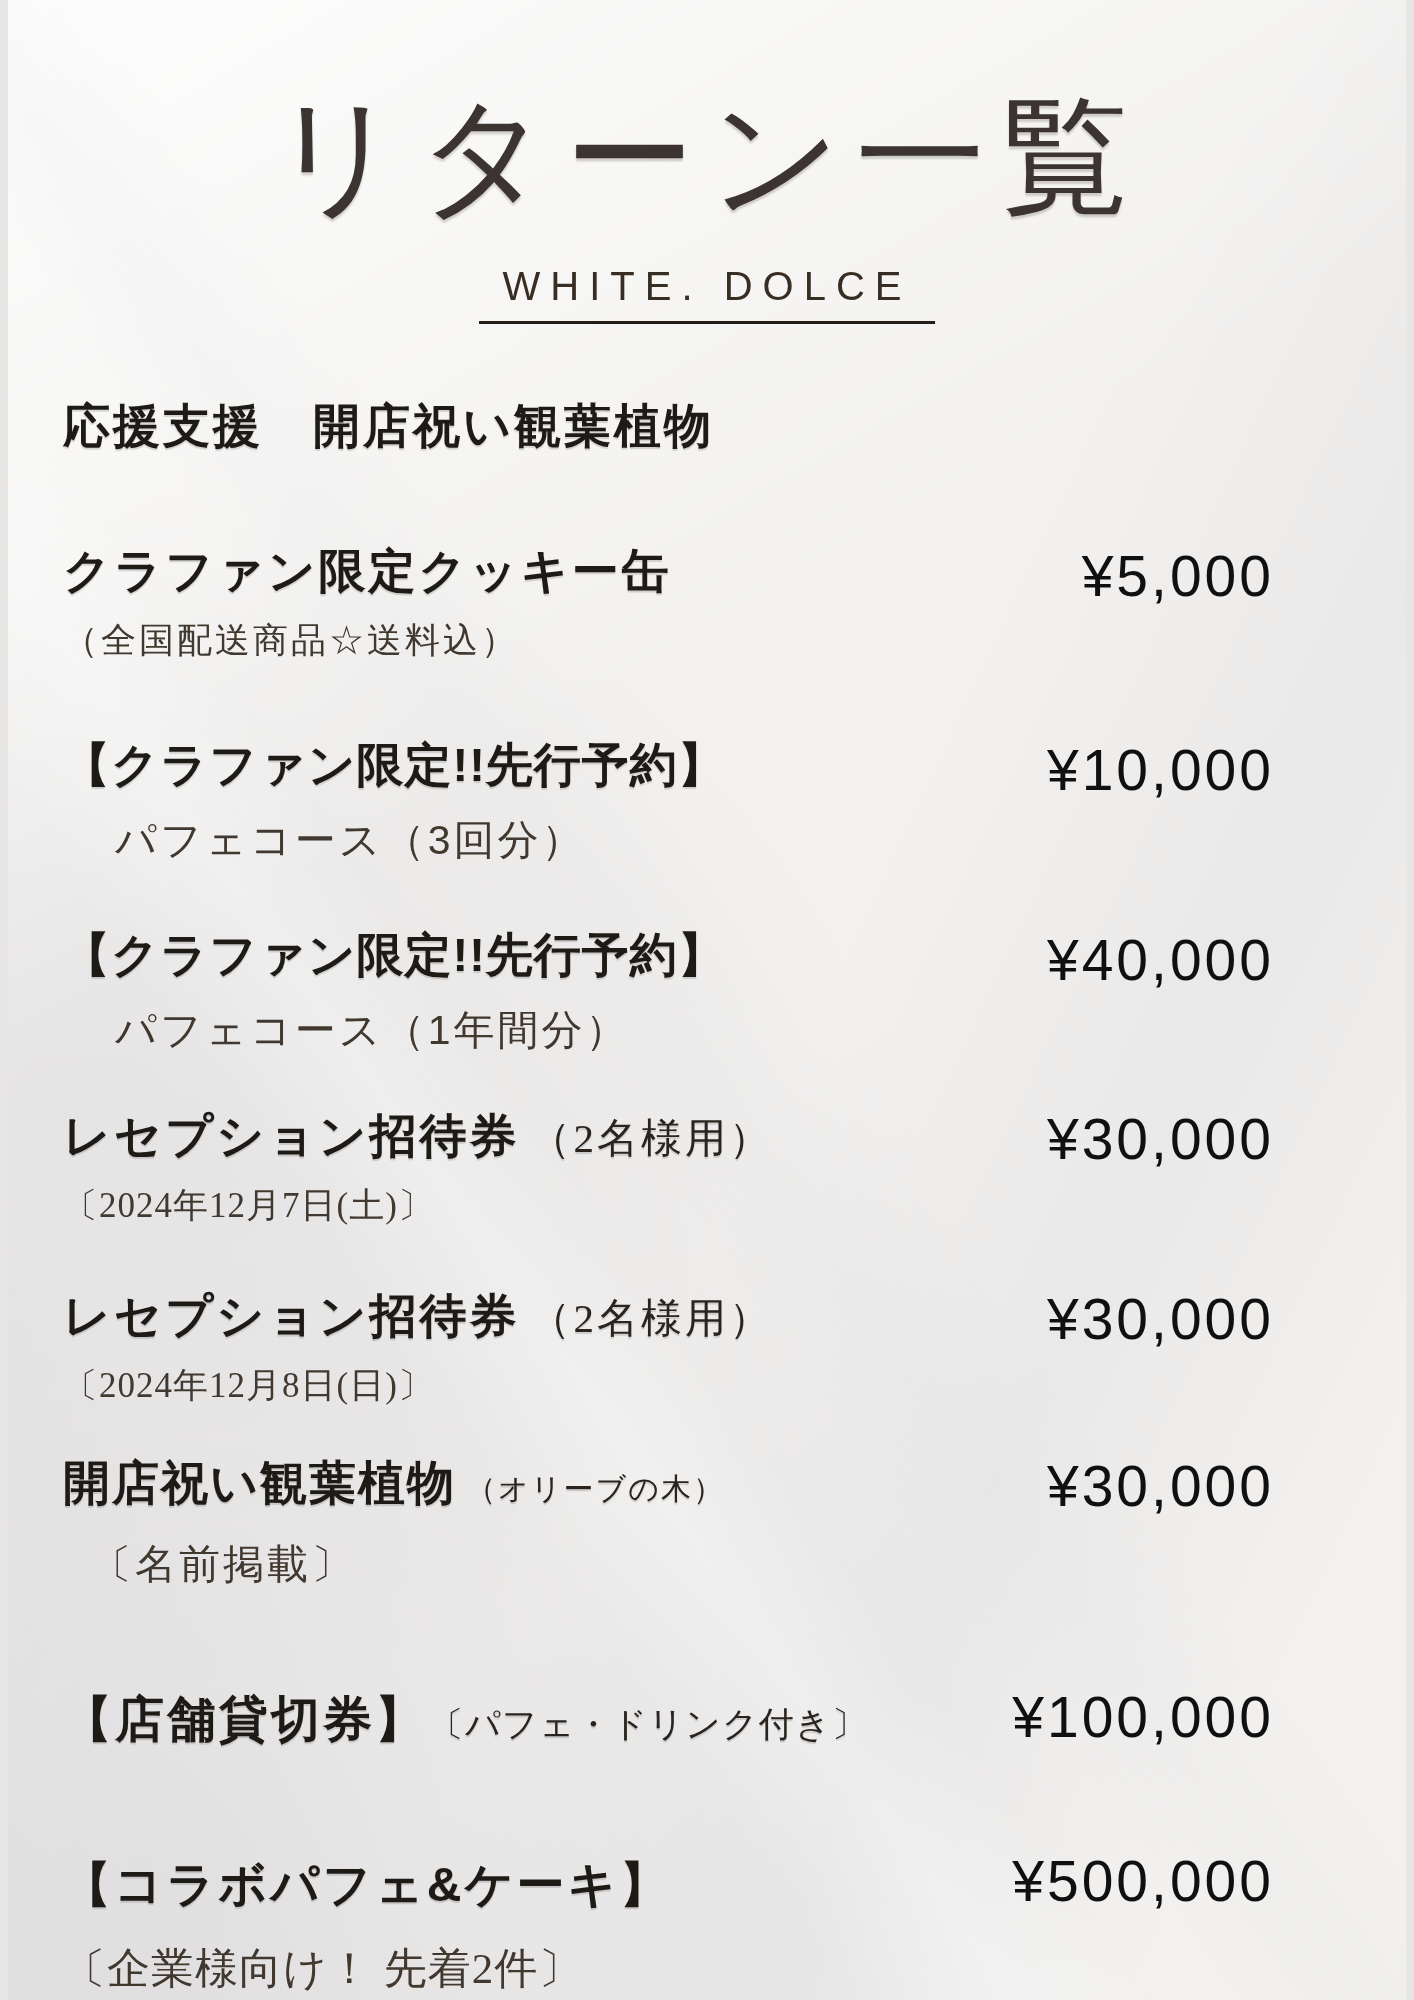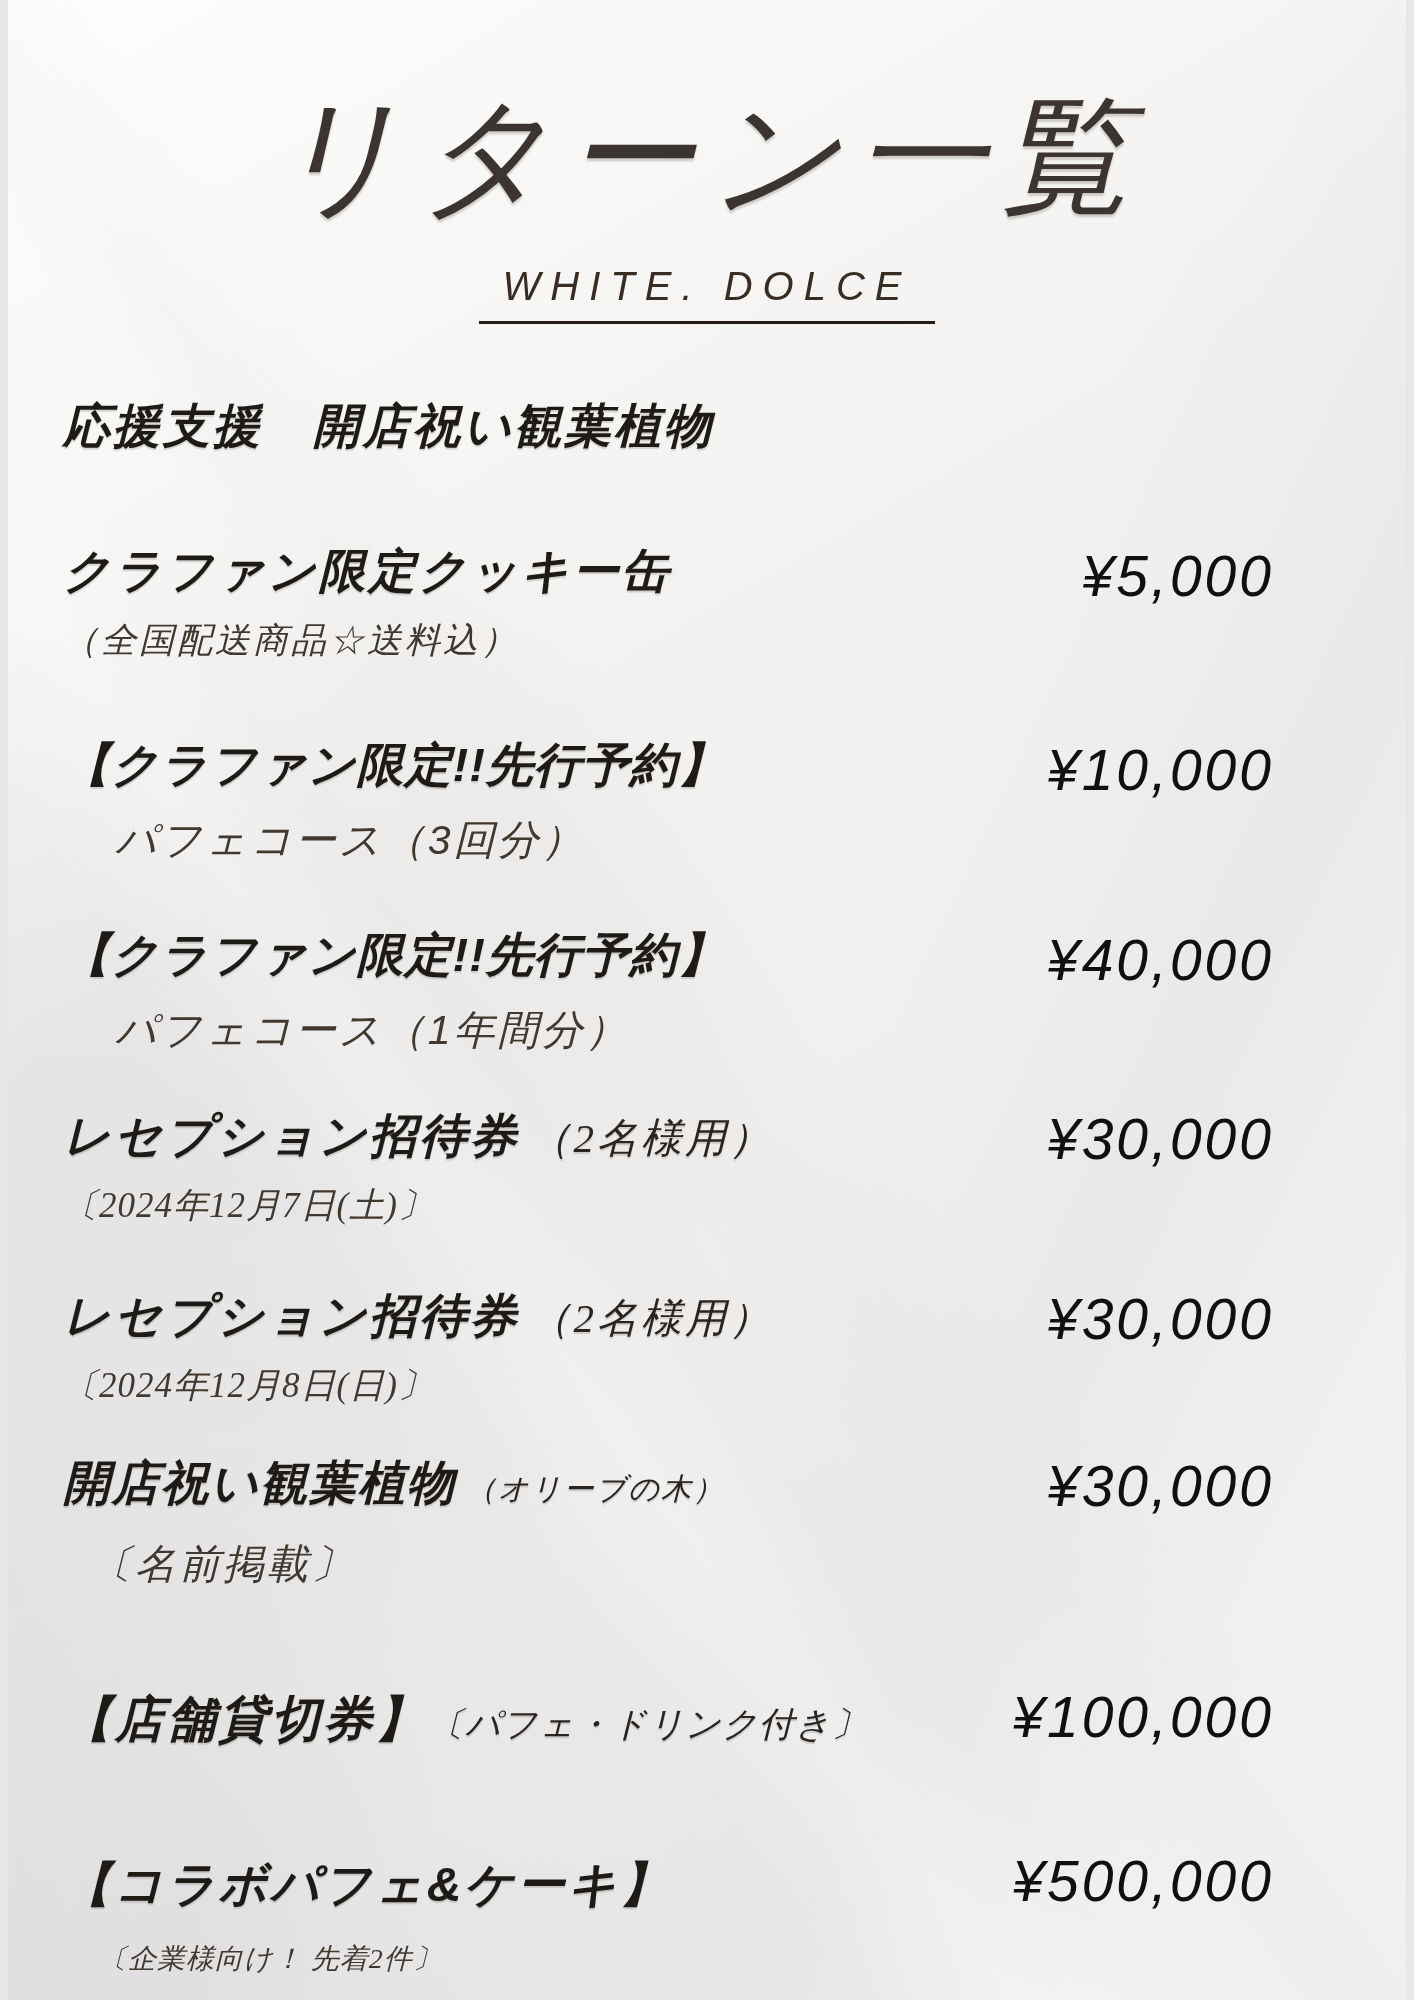--- a/index.html
+++ b/index.html
@@ -12,21 +12,20 @@
     width:1398px;height:2000px;
     margin:0 auto;
     overflow:hidden;
     background-color:#f2f1ef;
     background-image:
       linear-gradient(115deg, rgba(255,255,255,0) 55%, rgba(219,218,221,0.35) 72%, rgba(255,255,255,0) 88%),
       linear-gradient(62deg, rgba(208,206,210,0.30) 0%, rgba(255,255,255,0) 20%),
       linear-gradient(150deg, rgba(255,255,255,0.85) 0%, rgba(240,239,237,0) 38%),
       radial-gradient(ellipse at 14% 96%, rgba(203,201,206,0.35), rgba(255,255,255,0) 52%),
       radial-gradient(ellipse at 4% 55%, rgba(210,208,212,0.25), rgba(255,255,255,0) 40%);
-    font-style: italic;
   }
   
   #canvas::before{
     content:"";
     position:absolute;inset:0;
     background:
       linear-gradient(55deg, rgba(255,255,255,0.0) 30%, rgba(255,255,255,0.55) 36%, rgba(255,255,255,0.0) 41%),
       linear-gradient(55deg, rgba(222,221,224,0.0) 44%, rgba(222,221,224,0.28) 48%, rgba(222,221,224,0.0) 53%);
     opacity:.5;
     pointer-events:none;
@@ -111,21 +110,21 @@
   .r2 .sub,.r3 .sub{margin-left:52px;font-size:41px;margin-top:20px;}
   .r4 .note,.r5 .note{font-size:41px;}
   .r4 .sub,.r5 .sub{font-family:"Liberation Serif",serif;font-size:35px;letter-spacing:1px;margin-top:18px;}
   .r6 .row-title{letter-spacing:2px;}
   .r6 .note{font-size:30px;}
   .r6 .sub{font-family:"Liberation Serif",serif;font-size:41px;margin-left:28px;margin-top:26px;}
   .r7 .row-title{font-size:49px;}
   .r7 .note{font-size:35px;letter-spacing:1px;margin-left:2px;}
   .r7 .price{margin-top:-6px;}
   .r8 .row-title{font-size:48px;}
-  .r8 .sub{font-family:"Liberation Serif",serif;font-size:28px;letter-spacing:1px;margin-left:36px;margin-top:26px;}
+  .r8 .sub{font-family:"Liberation Serif",serif;font-size:43px;letter-spacing:1px;margin-top:26px;}
   .r8 .price{margin-top:-8px;}
   .r4 .price,.r5 .price,.r6 .price{margin-top:-2px;}
 </style>
 </head>
 <body>
 
 <div id="canvas">
 
   <header>
     <div class="page-title">リターン一覧</div>

